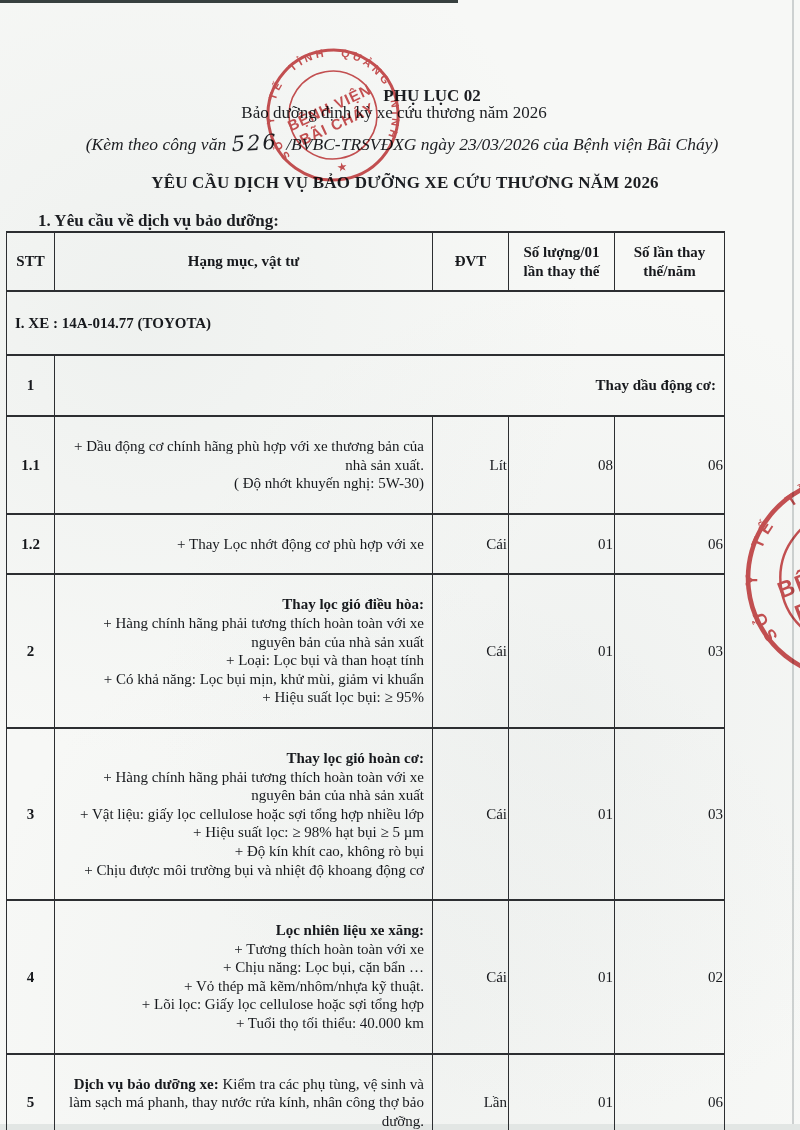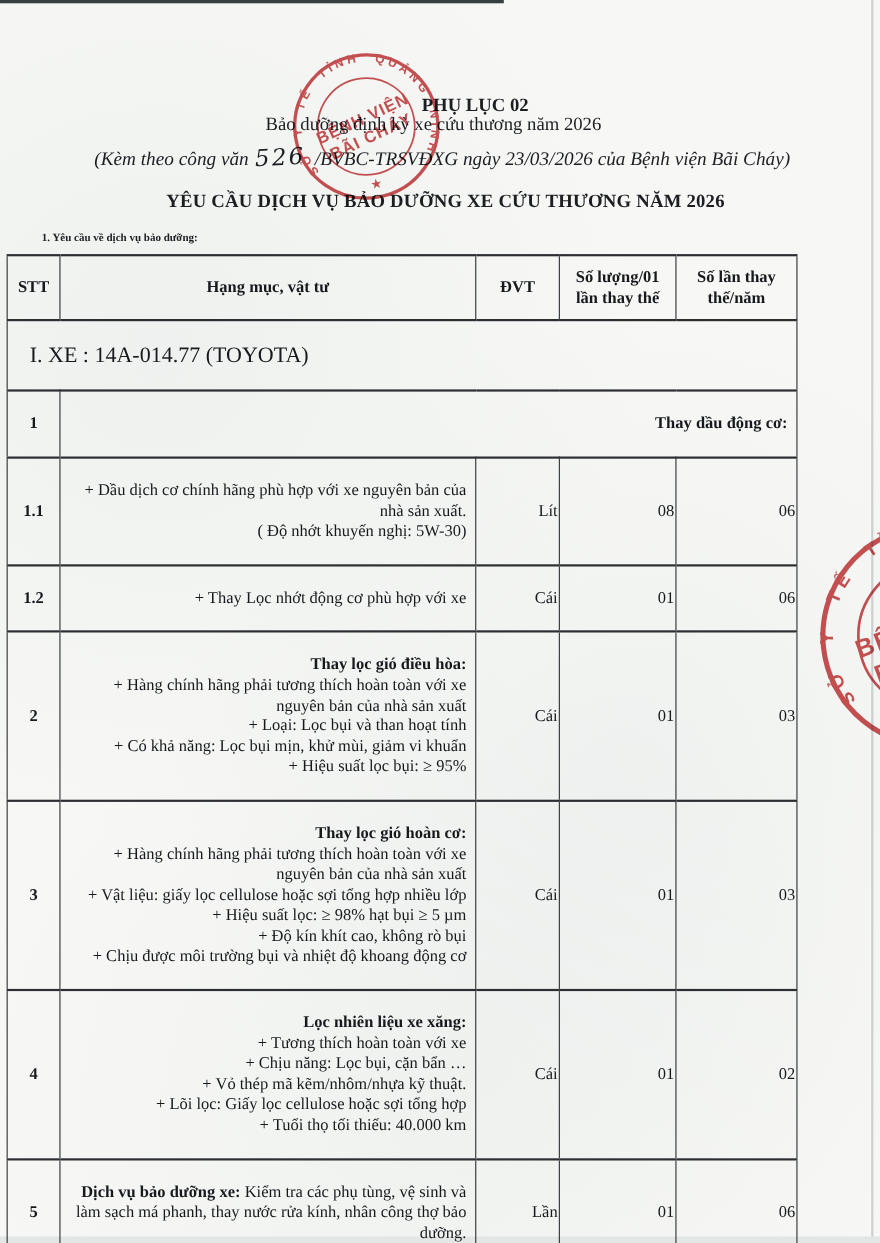--- a/index.html
+++ b/index.html
@@ -17,37 +17,37 @@
   .scan-right-line{position:absolute;left:792px;top:0;width:2px;height:1130px;background:rgba(110,120,122,.30);}
   .scan-bottom-strip{position:absolute;left:0;top:1124px;width:800px;height:6px;background:#e2e6e4;}
 
   .hdr{position:absolute;white-space:nowrap;}
   .appendix-title{top:86px;left:432px;transform:translateX(-50%);font-weight:bold;font-size:17px;}
   .doc-subtitle{top:103px;left:394px;transform:translateX(-50%);font-size:17px;}
   .doc-reference{top:131px;left:402px;transform:translateX(-50%);font-style:italic;font-size:17.5px;}
   .ref-number{display:inline-block;font-family:"DejaVu Serif",serif;font-style:italic;font-size:21px;
     letter-spacing:2px;transform:rotate(-3deg);margin:0 8px 0 6px;}
   .main-title{top:173px;left:405px;transform:translateX(-50%);font-weight:bold;font-size:17px;letter-spacing:.2px;}
-  .section-heading{top:211px;left:38px;font-weight:bold;font-size:10px;}
+  .section-heading{top:211px;left:38px;font-weight:bold;font-size:17px;}
 
   table.req-table{
     position:absolute;left:6px;top:231px;width:718px;
     border-collapse:collapse;table-layout:fixed;
     font-size:15px;line-height:1.24;color:#17191d;
   }
   .req-table td,.req-table th{
     border:1.6px solid #2c2e31;border-top-width:2.1px;border-bottom-width:2.1px;
     vertical-align:middle;overflow:hidden;
   }
   .req-table th{font-weight:bold;font-size:15px;text-align:center;padding:2px 4px;}
   td.cell-stt{font-weight:bold;text-align:center;}
   td.cell-item{padding:20px 8px;text-align:right;}
   td.cell-item b{font-weight:bold;}
   td.cell-val{text-align:right;}
-  td.section-band{font-weight:normal;font-size:20px;padding-left:20px;border-left-width:1.6px;border-right-width:1.6px;}
+  td.section-band{font-weight:bold;font-size:15px;padding-left:8px;border-left-width:1.6px;border-right-width:1.6px;}
 
   .stamp{position:absolute;mix-blend-mode:multiply;opacity:.88;pointer-events:none;}
   .stamp-header{left:253px;top:35px;width:160px;height:160px;transform:rotate(-10deg);}
   .stamp-partial{left:725px;top:455px;width:246px;height:246px;transform:rotate(-6deg);}
   .stamp text{fill:#c43a3c;}
   .stamp circle{stroke:#c43a3c;fill:none;}
   .stamp .ring-text{font-family:"Liberation Sans","DejaVu Sans",sans-serif;font-weight:bold;font-size:11px;
     letter-spacing:3.2px;word-spacing:7px;}
   .stamp .center-text{font-family:"Liberation Sans","DejaVu Sans",sans-serif;font-weight:bold;font-size:15px;
     letter-spacing:1px;text-anchor:middle;}
@@ -88,21 +88,21 @@
         <tr style="height: 64px;">
           <td class="section-band" colspan="5">I. XE : 14A-014.77 (TOYOTA)</td>
         </tr>
         <tr style="height: 61px;">
           <td class="cell-stt">1</td>
           <td class="cell-item" colspan="4"><b>Thay dầu động cơ:</b></td>
         </tr>
         <tr style="height: 72px;">
           <td class="cell-stt">1.1</td>
           <td class="cell-item">
-            <div>+ Dầu dịch cơ chính hãng phù hợp với xe nguyên bản của nhà sản xuất.</div>
+            <div>+ Dầu động cơ chính hãng phù hợp với xe thương bản của nhà sản xuất.</div>
             <div>( Độ nhớt khuyến nghị: 5W-30)</div>
           </td>
           <td class="cell-val">Lít</td>
           <td class="cell-val">08</td>
           <td class="cell-val">06</td>
         </tr>
         <tr style="height: 44px;">
           <td class="cell-stt">1.2</td>
           <td class="cell-item">
             <div>+ Thay Lọc nhớt động cơ phù hợp với xe</div>

